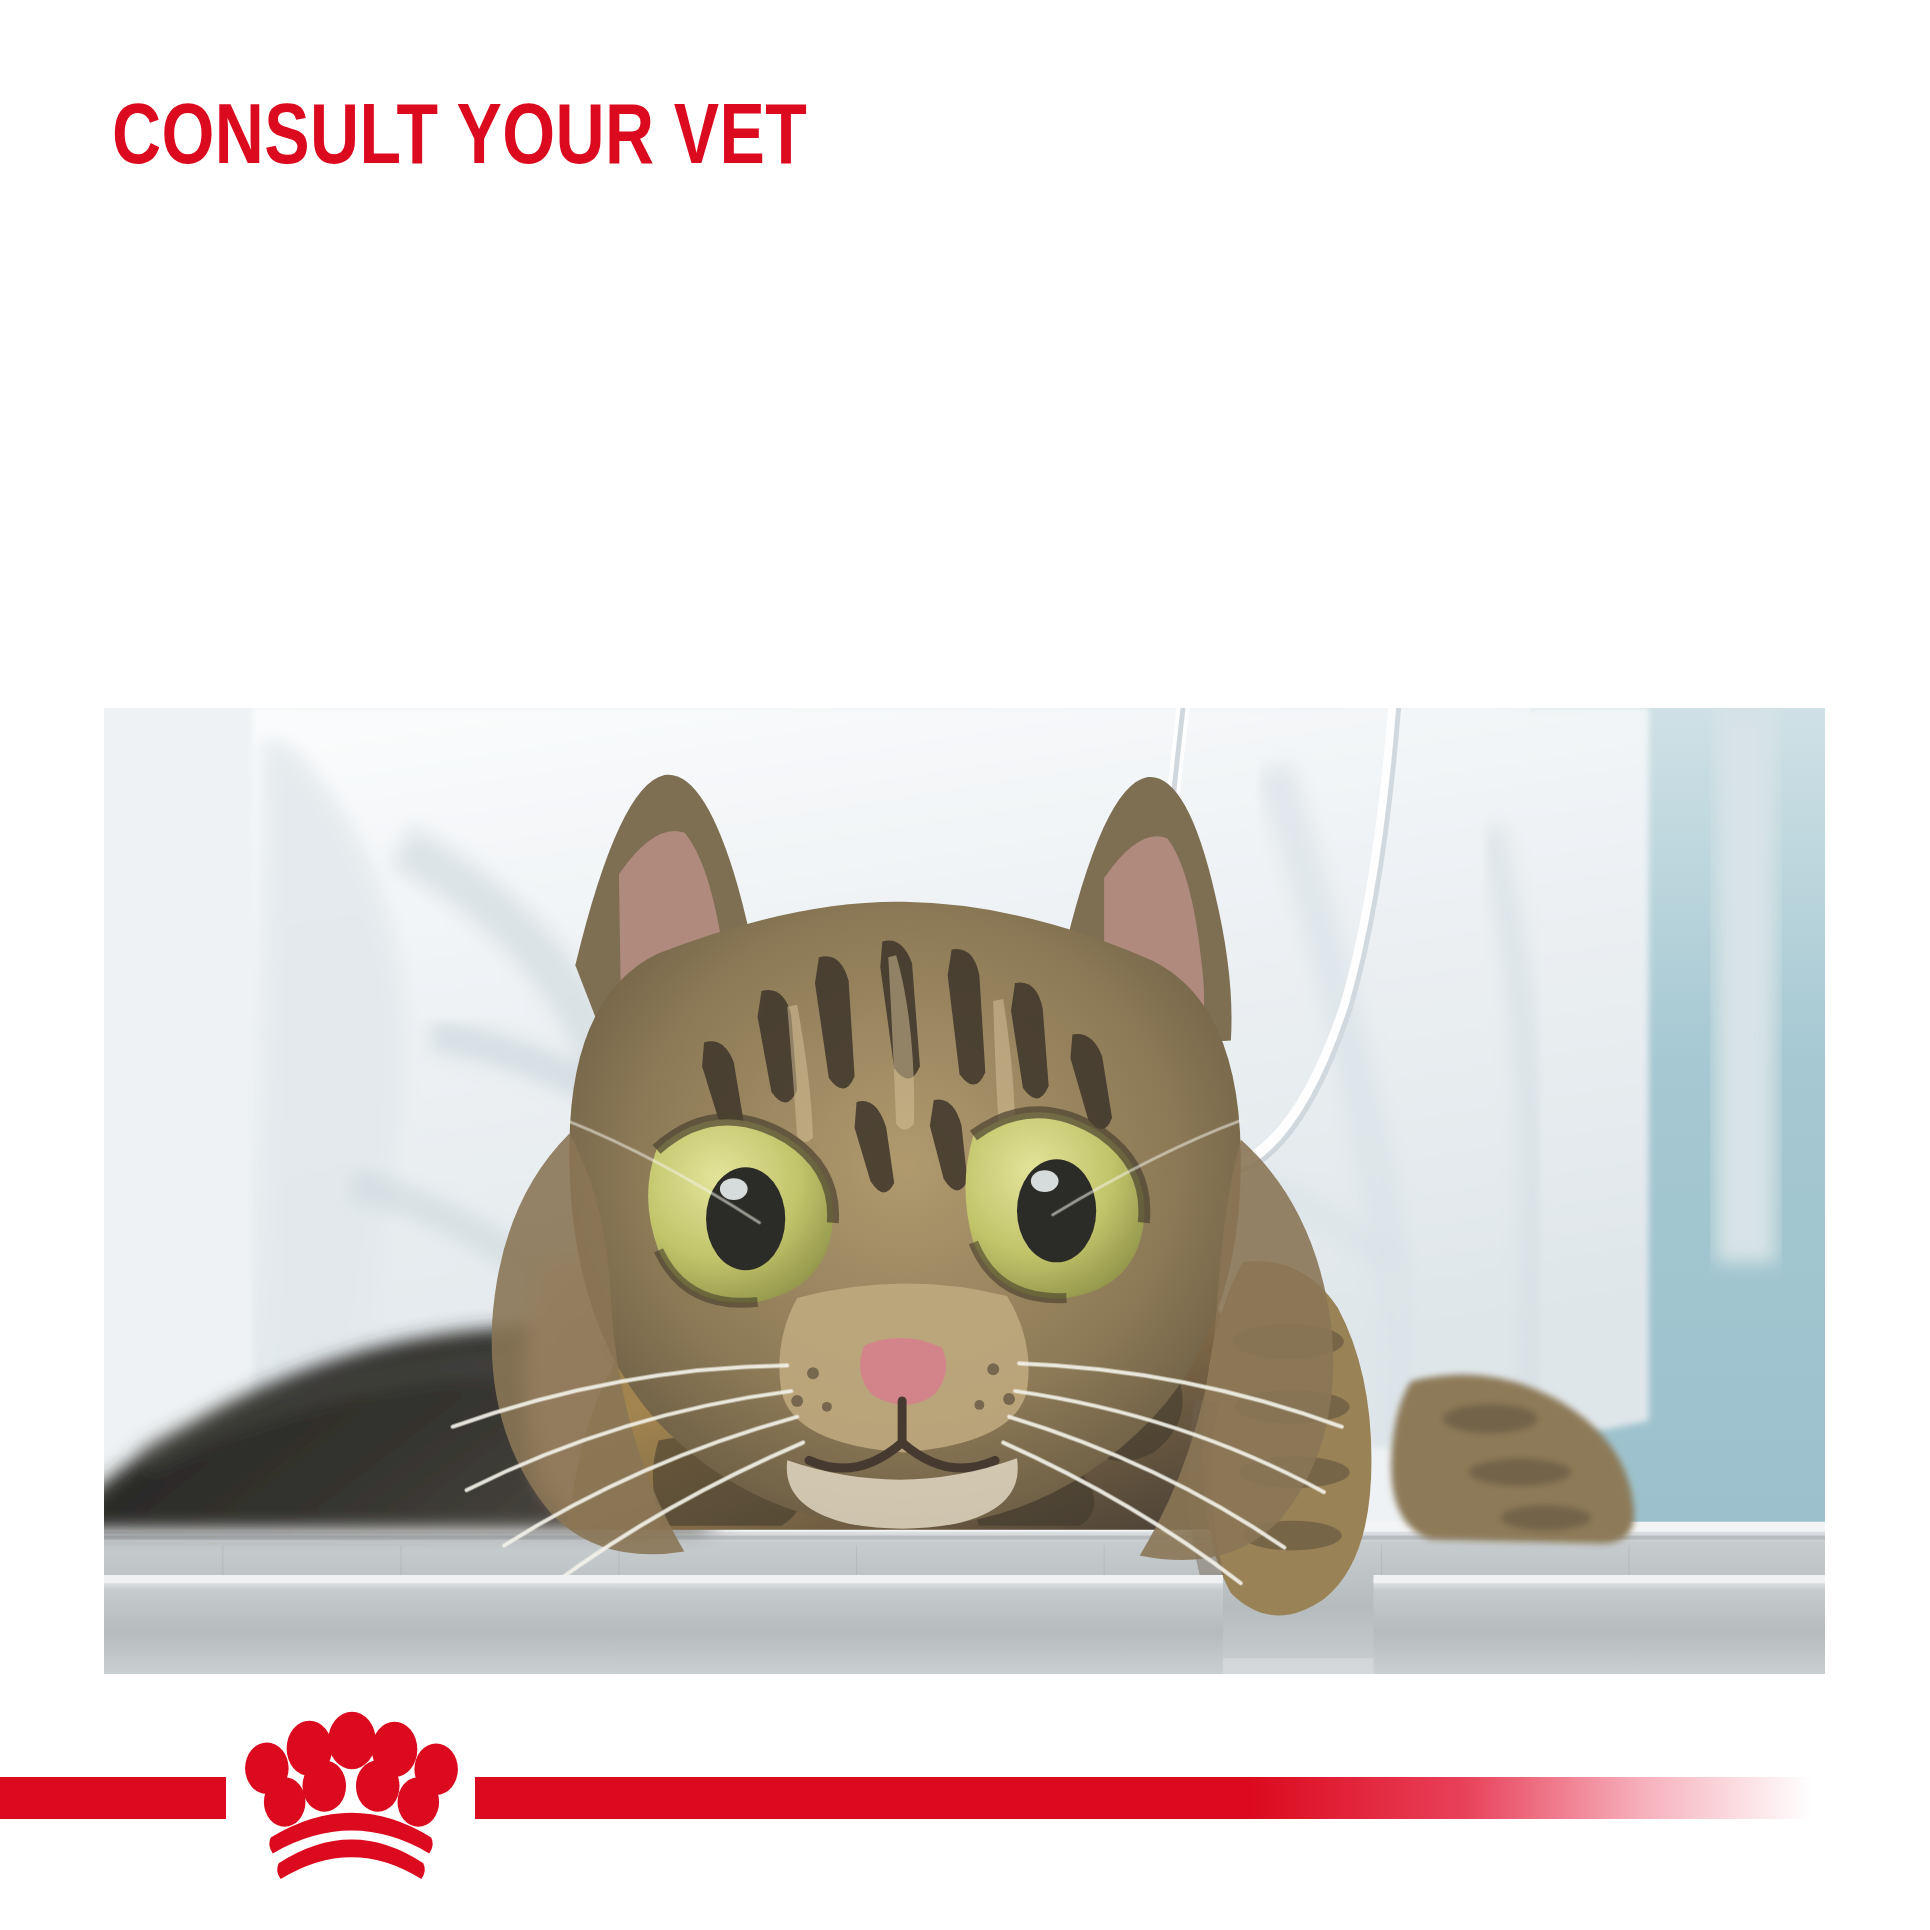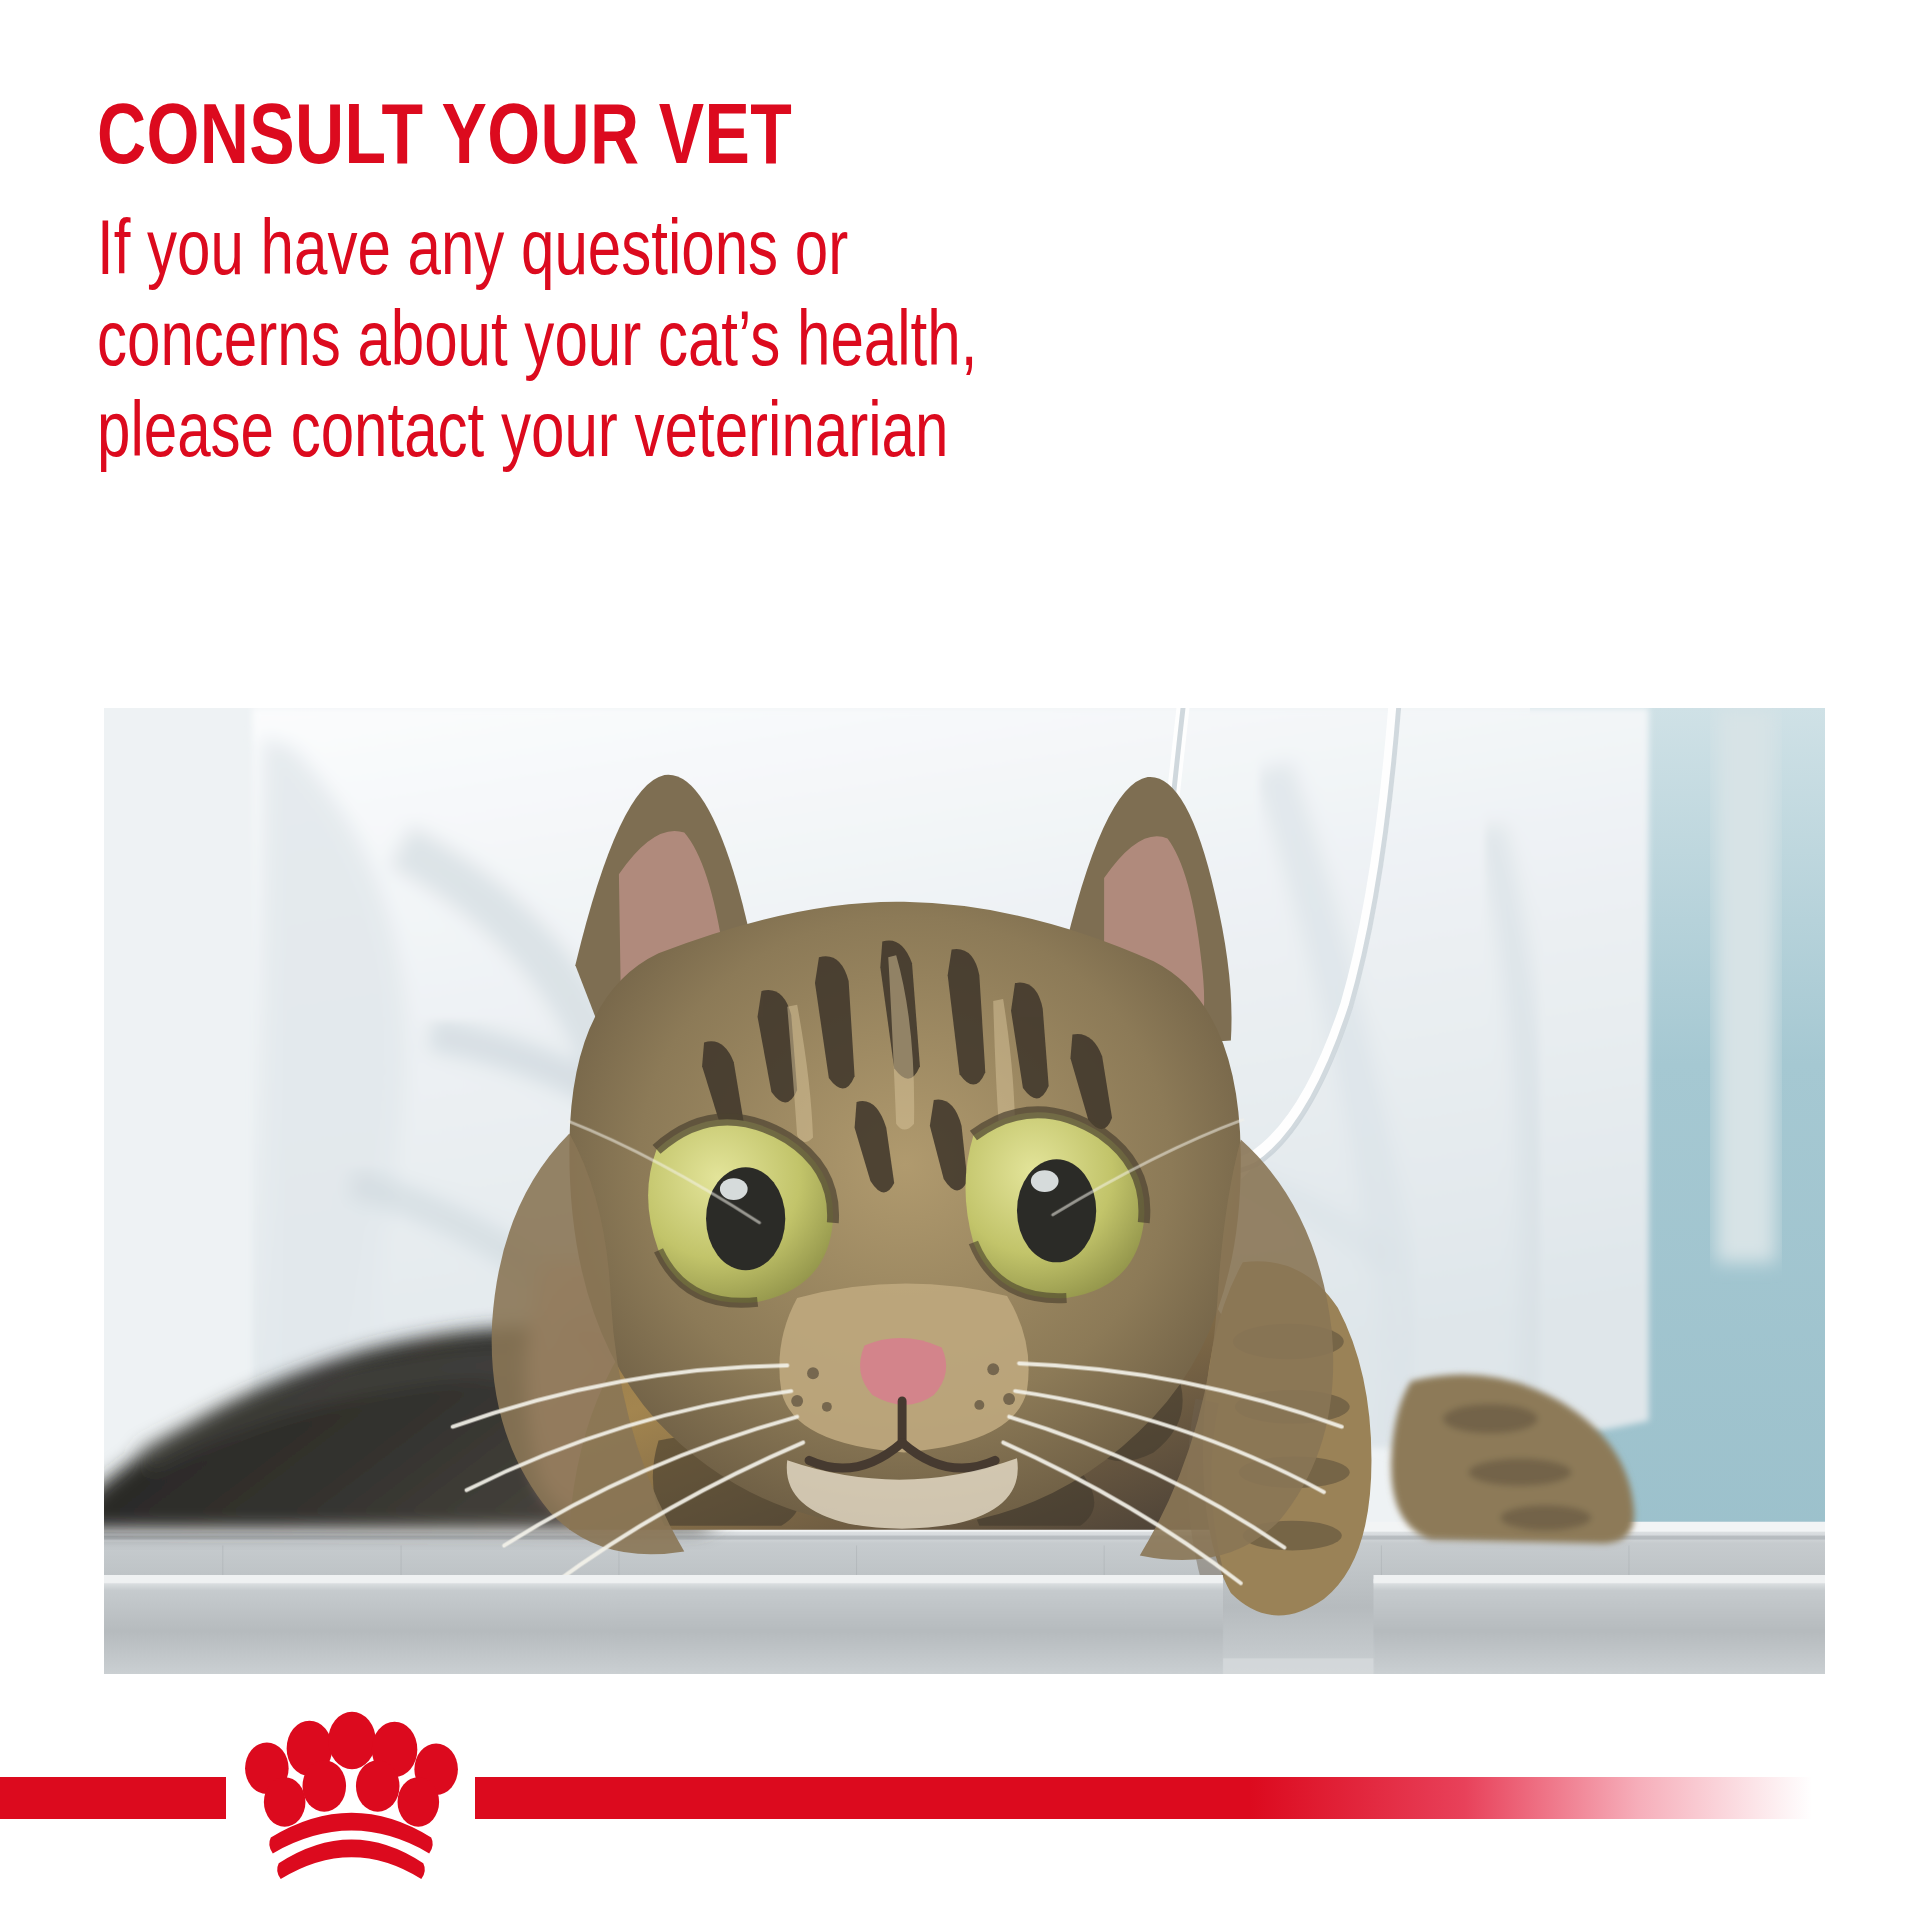--- a/index.html
+++ b/index.html
@@ -5,21 +5,21 @@
 <style>
   html,body{margin:0;padding:0;background:#ffffff;}
   body{
     width:1931px;height:1931px;position:relative;overflow:hidden;
     font-family:"Liberation Sans","DejaVu Sans",sans-serif;
     -webkit-font-smoothing:antialiased;
   }
   .card{position:absolute;inset:0;background:#ffffff;}
 
   
-  .textblock{position:absolute;left:97px;top:91px;width:1485px;}
+  .textblock{position:absolute;left:112px;top:91px;width:1485px;}
   .heading{
     color:#DC0A1E;
     font-size:85px;
     font-weight:700;
     letter-spacing:0.5px;
     line-height:1.0;
     margin:0 0 26px 0;
     transform:scaleX(.80);
     transform-origin:left center;
     white-space:nowrap;
@@ -57,25 +57,20 @@
   }
   .logo svg{display:block;width:100%;height:100%;}
 </style>
 </head>
 <body>
 
 <div class="card">
 
   <div class="textblock">
     <h1 class="heading">CONSULT YOUR VET</h1>
-    <div class="body-lines">
-      <p class="body-line">If you have any questions or</p>
-      <p class="body-line">concerns about your cat’s health,</p>
-      <p class="body-line">please contact your veterinarian</p>
-    </div>
   </div>
 
   <div class="photo">
     <svg viewBox="0 0 1738 976" preserveAspectRatio="xMidYMid slice">
       <defs>
         <linearGradient id="coatG" x1="0" y1="0" x2="0.3" y2="1">
           <stop offset="0%" stop-color="#FBFCFD"></stop>
           <stop offset="45%" stop-color="#EDF1F4"></stop>
           <stop offset="100%" stop-color="#DFE6EA"></stop>
         </linearGradient>

